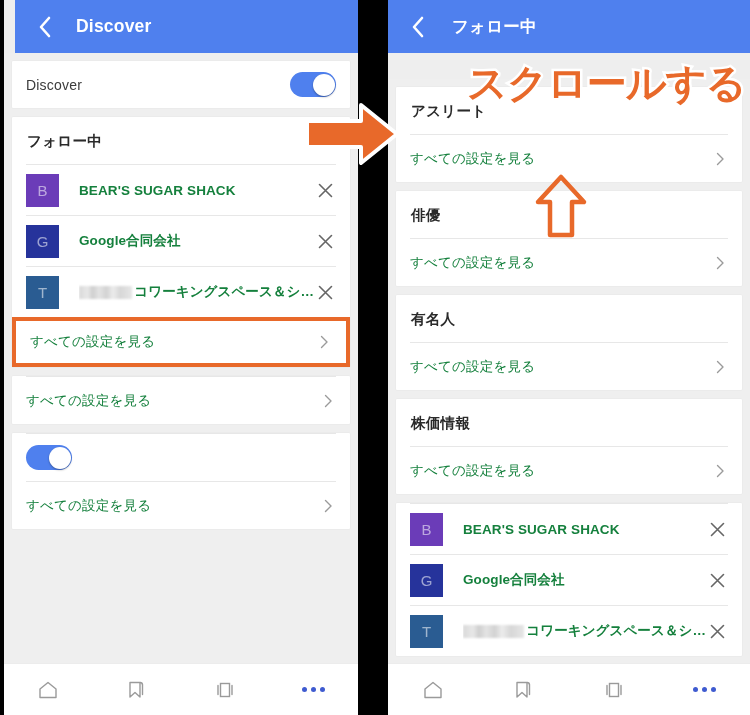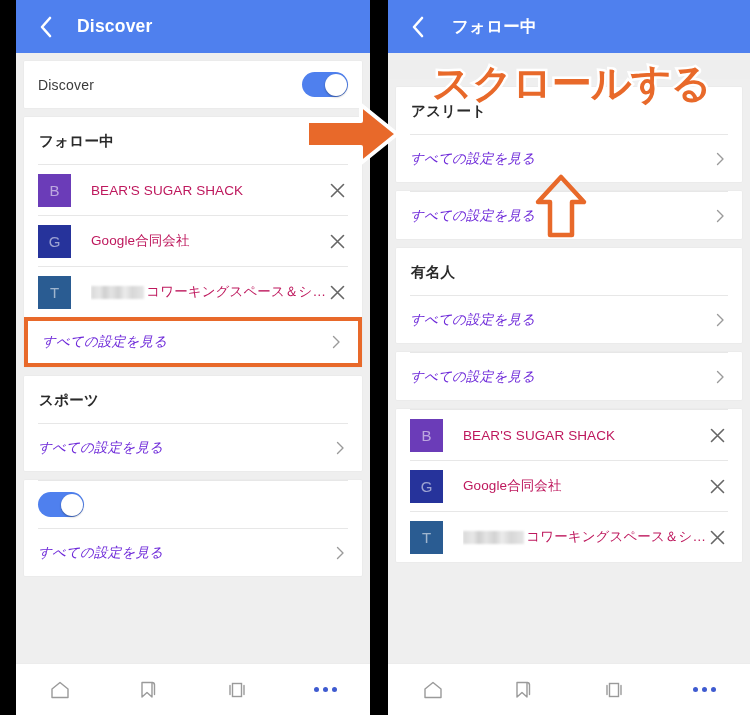--- a/index.html
+++ b/index.html
@@ -20,21 +20,21 @@
   }
 
   
   .phone {
     position: absolute;
     top: 0;
     height: 715px;
     background: #eeeeee;
     overflow: hidden;
   }
-  #phone-left  { left: 16px;   width: 354px; }
+  #phone-left  { left: 4px;   width: 354px; padding-left: 11px; }
   #phone-right { left: 388px; width: 362px; }
 
   
   .appbar {
     height: 53px;
     background: #4f80ee;
     display: flex;
     align-items: center;
     padding-left: 14px;
     position: relative;
@@ -146,26 +146,27 @@
     align-items: center;
     justify-content: center;
     color: rgba(255,255,255,0.55);
     font-size: 15px;
     font-weight: normal;
   }
   .entry-name {
     flex: 1;
     margin-left: 20px;
     font-size: 13.5px;
-    color: #be185d;
+    color: #15803d;
     white-space: nowrap;
     overflow: hidden;
     display: flex;
     align-items: center;
     letter-spacing: 0.1px;
+    font-weight: bold;
   }
   .redacted {
     display: inline-block;
     width: 64px;
     height: 13px;
     margin-right: 2px;
     background: linear-gradient(90deg,
       #d9d9d9 0%, #e8e8e8 16%, #cfcfcf 26%, #e4e4e4 38%,
       #d2d2d2 52%, #ececec 64%, #d7d7d7 78%, #e6e6e6 100%);
     filter: blur(1.1px);
@@ -185,23 +186,22 @@
   .seeall {
     display: flex;
     align-items: center;
     height: 47px;
     padding: 0 15px 0 14px;
     cursor: pointer;
   }
   .seeall-label {
     flex: 1;
     font-size: 13.5px;
-    color: #6d28d9;
+    color: #15803d;
     letter-spacing: 0.2px;
-    font-style: italic;
   }
   .chev {
     width: 14px;
     height: 14px;
     flex-shrink: 0;
   }
 
   
   .hl-wrap {
     position: relative;
@@ -249,21 +249,21 @@
     position: absolute;
     left: 533px;
     top: 172px;
     width: 56px;
     height: 68px;
     z-index: 40;
     pointer-events: none;
   }
   #scroll-text {
     position: absolute;
-    left: 432px;
+    left: 467px;
     top: 56px;
     z-index: 41;
     font-size: 40px;
     font-weight: bold;
     color: #e8692a;
     letter-spacing: -1px;
     white-space: nowrap;
     -webkit-text-stroke: 5px #ffffff;
     paint-order: stroke fill;
     font-family: "DejaVu Sans", "Liberation Sans", sans-serif;
@@ -339,21 +339,20 @@
           <div class="seeall">
             <div class="seeall-label">すべての設定を見る</div>
             <svg class="chev" viewBox="0 0 14 14">
               <path d="M4.5 1.5 L10 7 L4.5 12.5" fill="none" stroke="#9a9a9a" stroke-width="1.4" stroke-linecap="round" stroke-linejoin="round"></path>
             </svg>
           </div>
         </div>
       </div>
 
       <div class="card">
-        <div class="card-title">スポーツ</div>
         <div class="divider"></div>
         <div class="seeall">
           <div class="seeall-label">すべての設定を見る</div>
           <svg class="chev" viewBox="0 0 14 14">
             <path d="M4.5 1.5 L10 7 L4.5 12.5" fill="none" stroke="#9a9a9a" stroke-width="1.4" stroke-linecap="round" stroke-linejoin="round"></path>
           </svg>
         </div>
       </div>
 
       <div class="card">
@@ -422,20 +421,21 @@
         <div class="divider"></div>
         <div class="seeall">
           <div class="seeall-label">すべての設定を見る</div>
           <svg class="chev" viewBox="0 0 14 14">
             <path d="M4.5 1.5 L10 7 L4.5 12.5" fill="none" stroke="#9a9a9a" stroke-width="1.4" stroke-linecap="round" stroke-linejoin="round"></path>
           </svg>
         </div>
       </div>
 
       <div class="card">
+        <div class="card-title">俳優</div>
         <div class="divider"></div>
         <div class="seeall">
           <div class="seeall-label">すべての設定を見る</div>
           <svg class="chev" viewBox="0 0 14 14">
             <path d="M4.5 1.5 L10 7 L4.5 12.5" fill="none" stroke="#9a9a9a" stroke-width="1.4" stroke-linecap="round" stroke-linejoin="round"></path>
           </svg>
         </div>
       </div>
 
       <div class="card">
@@ -443,20 +443,21 @@
         <div class="divider"></div>
         <div class="seeall">
           <div class="seeall-label">すべての設定を見る</div>
           <svg class="chev" viewBox="0 0 14 14">
             <path d="M4.5 1.5 L10 7 L4.5 12.5" fill="none" stroke="#9a9a9a" stroke-width="1.4" stroke-linecap="round" stroke-linejoin="round"></path>
           </svg>
         </div>
       </div>
 
       <div class="card">
+        <div class="card-title">株価情報</div>
         <div class="divider"></div>
         <div class="seeall">
           <div class="seeall-label">すべての設定を見る</div>
           <svg class="chev" viewBox="0 0 14 14">
             <path d="M4.5 1.5 L10 7 L4.5 12.5" fill="none" stroke="#9a9a9a" stroke-width="1.4" stroke-linecap="round" stroke-linejoin="round"></path>
           </svg>
         </div>
       </div>
 
       <div class="card">

